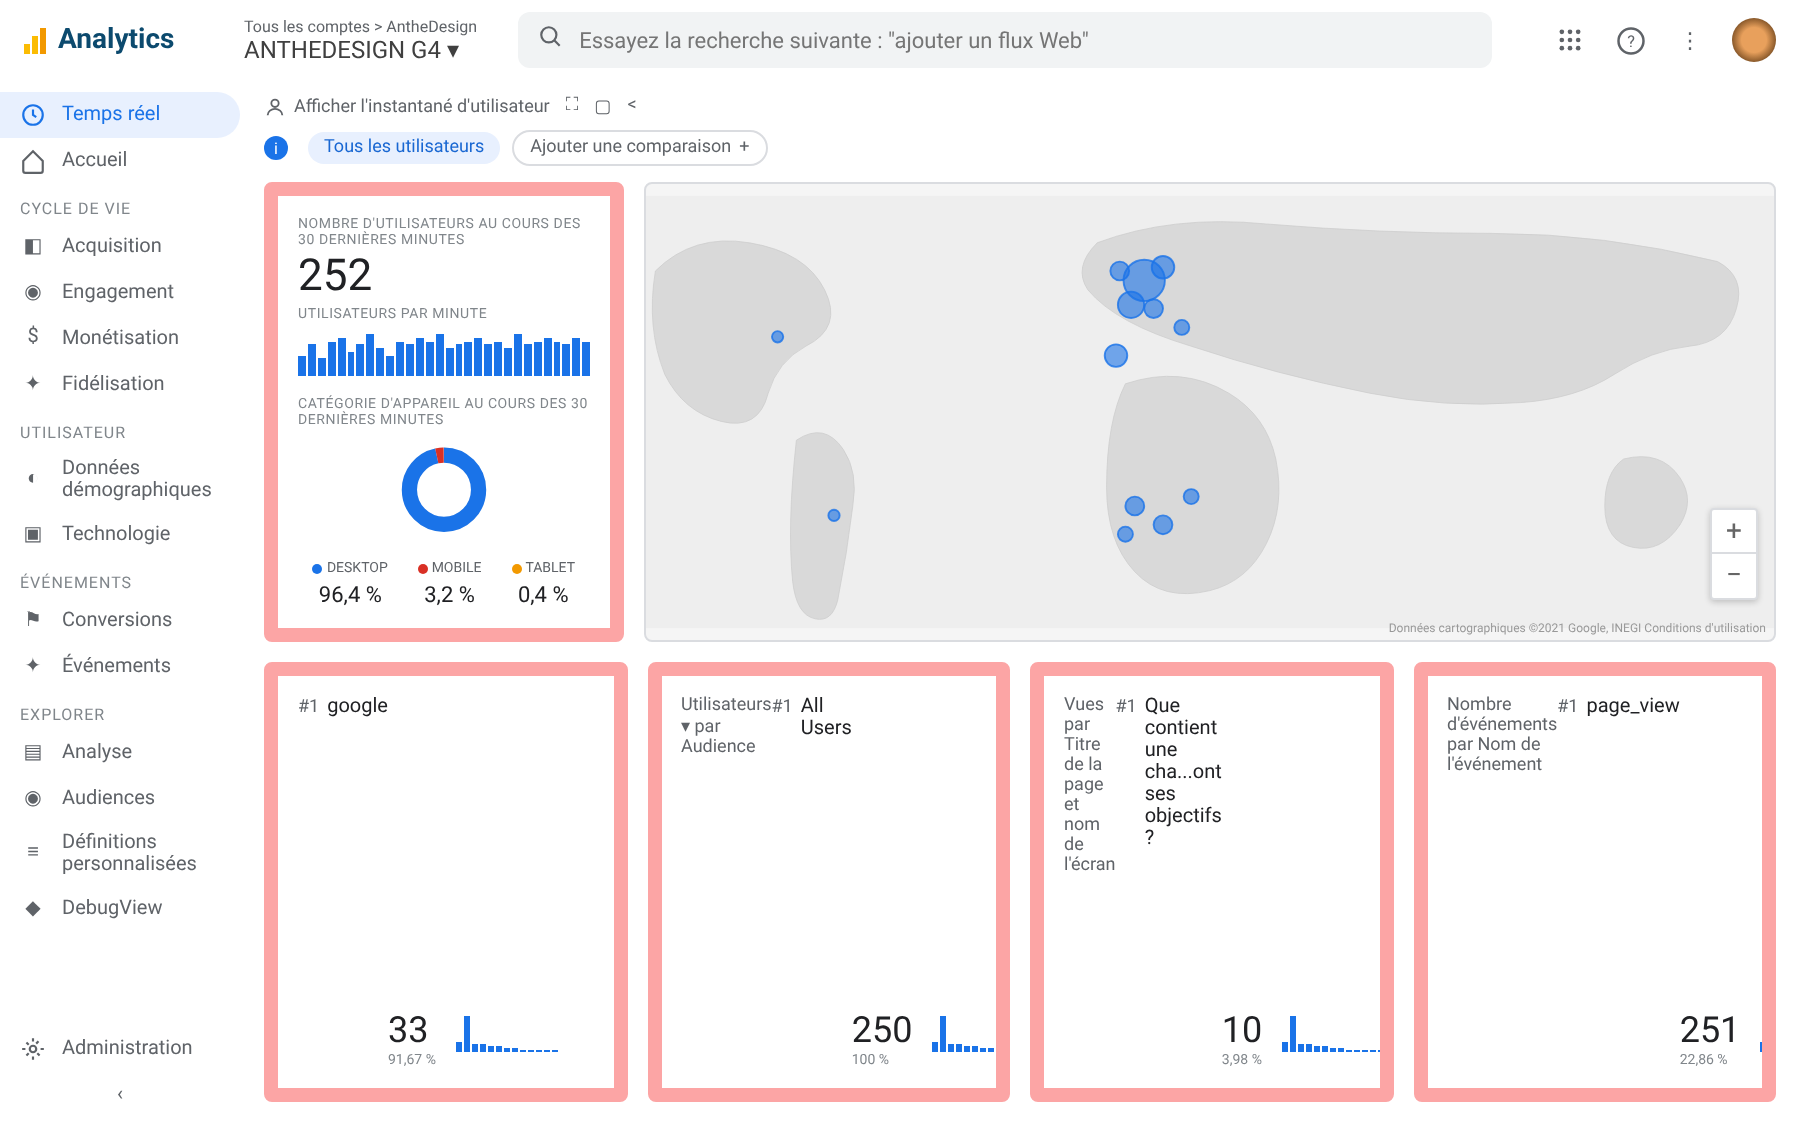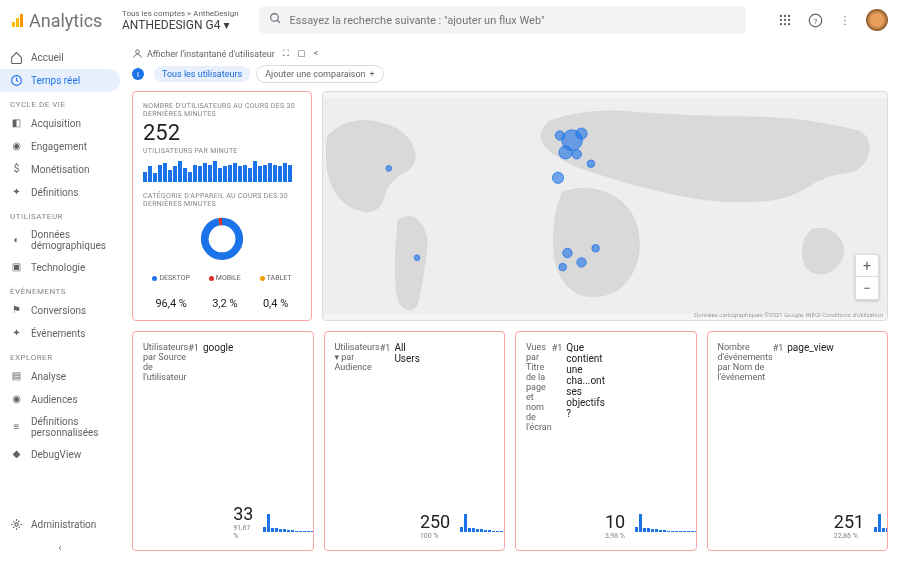--- a/index.html
+++ b/index.html
@@ -1,21 +1,21 @@
 <!DOCTYPE html>
 <html><head>
 <meta charset="utf-8">
 <style>
 *{box-sizing:border-box;margin:0;padding:0;font-family:Roboto,Arial,sans-serif}
 body{background:#fff;font-size:11px;color:#3c4043;width:900px;height:563px;overflow:hidden}
 .header{display:flex;align-items:center;height:40px;padding:0 12px;gap:10px}
 .logo-area{display:flex;align-items:center;gap:6px;min-width:100px}
 .logo-bars{display:flex;align-items:flex-end;gap:1px;height:14px}
 .logo-bars div{width:3px}.lb1{height:5px;background:#fbbc04}.lb2{height:9px;background:#fbbc04}.lb3{height:13px;background:#f29900}
-.logo-text{font-size:18px;color:#737373;font-weight:400}
+.logo-text{font-size:14px;color:#0c4a6e;font-weight:700}
 .prop{font-size:8px;color:#5f6368}
 .prop-name{font-size:12px;color:#404040;display:flex;align-items:center;gap:3px}
 .search-wrap{flex:1;display:flex;align-items:center;background:#f1f3f4;border-radius:6px;height:28px;padding:0 10px;gap:8px;margin:0 20px 0 10px;max-width:500px}
 .search-wrap input{border:none;background:transparent;flex:1;font-size:11px;outline:none;color:#5f6368}
 .hicons{display:flex;align-items:center;gap:12px;margin-left:auto}
 .hicon{width:18px;height:18px;color:#5f6368;display:flex;align-items:center;justify-content:center;cursor:pointer}
 .avatar{width:22px;height:22px;border-radius:50%;background:radial-gradient(circle,#e8a05c 40%,#8b5a2b 70%)}
 .layout{display:flex;height:calc(100% - 40px)}
 .sidebar{width:120px;padding:6px 0;font-size:10px;overflow:hidden}
 .sb-item{display:flex;align-items:center;gap:8px;padding:5px 10px;color:#5f6368;cursor:pointer;border-radius:0 12px 12px 0}
@@ -25,32 +25,32 @@
 .sb-foot{position:absolute;bottom:4px;left:0;width:120px}
 .main{flex:1;padding:8px 12px;overflow:hidden}
 .page-hdr{display:flex;align-items:center;justify-content:space-between;margin-bottom:6px}
 .page-title{font-size:14px;color:#3c4043;display:flex;align-items:center;gap:4px}
 .hdr-actions{display:flex;gap:8px;font-size:9px;color:#5f6368;align-items:flex-start}
 .filter-row{display:flex;gap:6px;align-items:center;margin-bottom:8px}
 .chip{display:flex;align-items:center;gap:4px;padding:3px 8px;border-radius:10px;font-size:9px;background:#e8f0fe;color:#1967d2}
 .chip.outline{background:#fff;border:1px solid #dadce0;color:#5f6368}
 .info-dot{width:12px;height:12px;border-radius:50%;background:#1a73e8;color:#fff;display:flex;align-items:center;justify-content:center;font-size:8px;margin-right:4px}
 .top-row{display:flex;gap:10px;height:230px}
-.card{background:#fff;border:1px solid #fca5a5;border-radius:4px;padding:10px;font-size:9px}
+.card{background:#fff;border:7px solid #fca5a5;border-radius:4px;padding:10px;font-size:9px}
 .summary-card{width:180px;display:flex;flex-direction:column}
 .sc-lbl{font-size:7px;color:#80868b;text-transform:uppercase;letter-spacing:0.3px;margin-bottom:2px}
 .big-num{font-size:22px;font-weight:400;color:#202124;margin-bottom:2px}
 .bar-chart{display:flex;align-items:flex-end;gap:1px;height:28px;margin:4px 0 10px}
 .bar-chart div{width:4px;background:#1a73e8}
 .donut{width:60px;height:60px;margin:6px auto}
 .dev-legend{display:flex;justify-content:space-around;margin-top:6px;font-size:7px}
 .dev-legend>div{text-align:center}
 .dev-legend .lbl{color:#5f6368;display:flex;align-items:center;gap:2px;justify-content:center}
 .dot{width:5px;height:5px;border-radius:50%;display:inline-block}
-.dev-legend .pct{font-size:11px;color:#202124;margin-top:15px}
+.dev-legend .pct{font-size:11px;color:#202124;margin-top:3px}
 .map-card{flex:1;position:relative;background:#f5f5f5;border:1px solid #dadce0;border-radius:4px;overflow:hidden}
 .map-svg{width:100%;height:100%}
 .map-attrib{position:absolute;bottom:2px;right:4px;font-size:6px;color:#999}
 .zoom-ctrl{position:absolute;right:8px;bottom:20px;background:#fff;border:1px solid #dadce0;border-radius:2px;box-shadow:0 1px 3px rgba(0,0,0,0.2)}
 .zoom-ctrl div{width:22px;height:22px;display:flex;align-items:center;justify-content:center;font-size:14px;color:#666;cursor:pointer}
 .zoom-ctrl div:first-child{border-bottom:1px solid #dadce0}
 .bottom-row{display:flex;gap:10px;margin-top:10px;height:220px}
 .small-card{flex:1;display:flex;flex-direction:col;overflow:hidden}
 .sc-title{font-size:9px;color:#5f6368;margin-bottom:6px}
 .rank-line{display:flex;align-items:baseline;gap:4px}
@@ -110,50 +110,50 @@
           <text x="12" y="17" text-anchor="middle" font-size="13" fill="#5f6368" stroke="none">?</text>
         </svg>
       </div>
     <div class="hicon">⋮</div>
     <div class="avatar"></div>
   </div>
 </div>
 
 <div class="layout">
   <div class="sidebar">
-    <div class="sb-item">
-        <svg class="sb-ico" viewBox="0 0 24 24" fill="none" stroke="#5f6368" stroke-width="2">
-          <path d="M3 12l9-9 9 9v9a2 2 0 01-2 2H5a2 2 0 01-2-2z"></path>
-        </svg>
-        <span>Accueil</span>
-      </div>
     <div class="sb-item active">
         <svg class="sb-ico" viewBox="0 0 24 24" fill="none" stroke="#1a73e8" stroke-width="2">
           <circle cx="12" cy="12" r="9"></circle>
           <path d="M12 7v5l3 2"></path>
         </svg>
         <span>Temps réel</span>
       </div>
+    <div class="sb-item">
+        <svg class="sb-ico" viewBox="0 0 24 24" fill="none" stroke="#5f6368" stroke-width="2">
+          <path d="M3 12l9-9 9 9v9a2 2 0 01-2 2H5a2 2 0 01-2-2z"></path>
+        </svg>
+        <span>Accueil</span>
+      </div>
     <div class="sb-section">CYCLE DE VIE</div>
     <div id="sec-cycle">
         <div class="sb-item">
           <span class="sb-ico" style="text-align:center;color:#5f6368">◧</span>
           <span>Acquisition</span>
         </div>
         <div class="sb-item">
           <span class="sb-ico" style="text-align:center;color:#5f6368">◉</span>
           <span>Engagement</span>
         </div>
         <div class="sb-item">
           <span class="sb-ico" style="text-align:center;color:#5f6368">$</span>
           <span>Monétisation</span>
         </div>
         <div class="sb-item">
           <span class="sb-ico" style="text-align:center;color:#5f6368">✦</span>
-          <span>Définitions</span>
+          <span>Fidélisation</span>
         </div>
       </div>
     <div class="sb-section">UTILISATEUR</div>
     <div id="sec-util">
         <div class="sb-item">
           <span class="sb-ico" style="text-align:center;color:#5f6368">◐</span>
           <span>Données démographiques</span>
         </div>
         <div class="sb-item">
           <span class="sb-ico" style="text-align:center;color:#5f6368">▣</span>
@@ -317,21 +317,20 @@
         <div class="zoom-ctrl">
           <div>+</div>
           <div>−</div>
         </div>
         <div class="map-attrib">Données cartographiques ©2021 Google, INEGI   Conditions d'utilisation</div>
       </div>
     </div>
 
     <div class="bottom-row" id="bottom-row">
         <div class="card small-card">
-          <div class="sc-title">Utilisateurs par Source de l'utilisateur</div>
           <div class="rank-line">
             <span class="rank-num">#1</span>
             <span class="rank-lbl">google</span>
           </div>
           <div style="display:flex;align-items:flex-end;justify-content:space-between">
             <div>
               <div class="rank-val">33</div>
               <div class="rank-pct">91,67 %</div>
             </div>
             <div class="mini-bars" style="flex:1;margin-left:10px">

